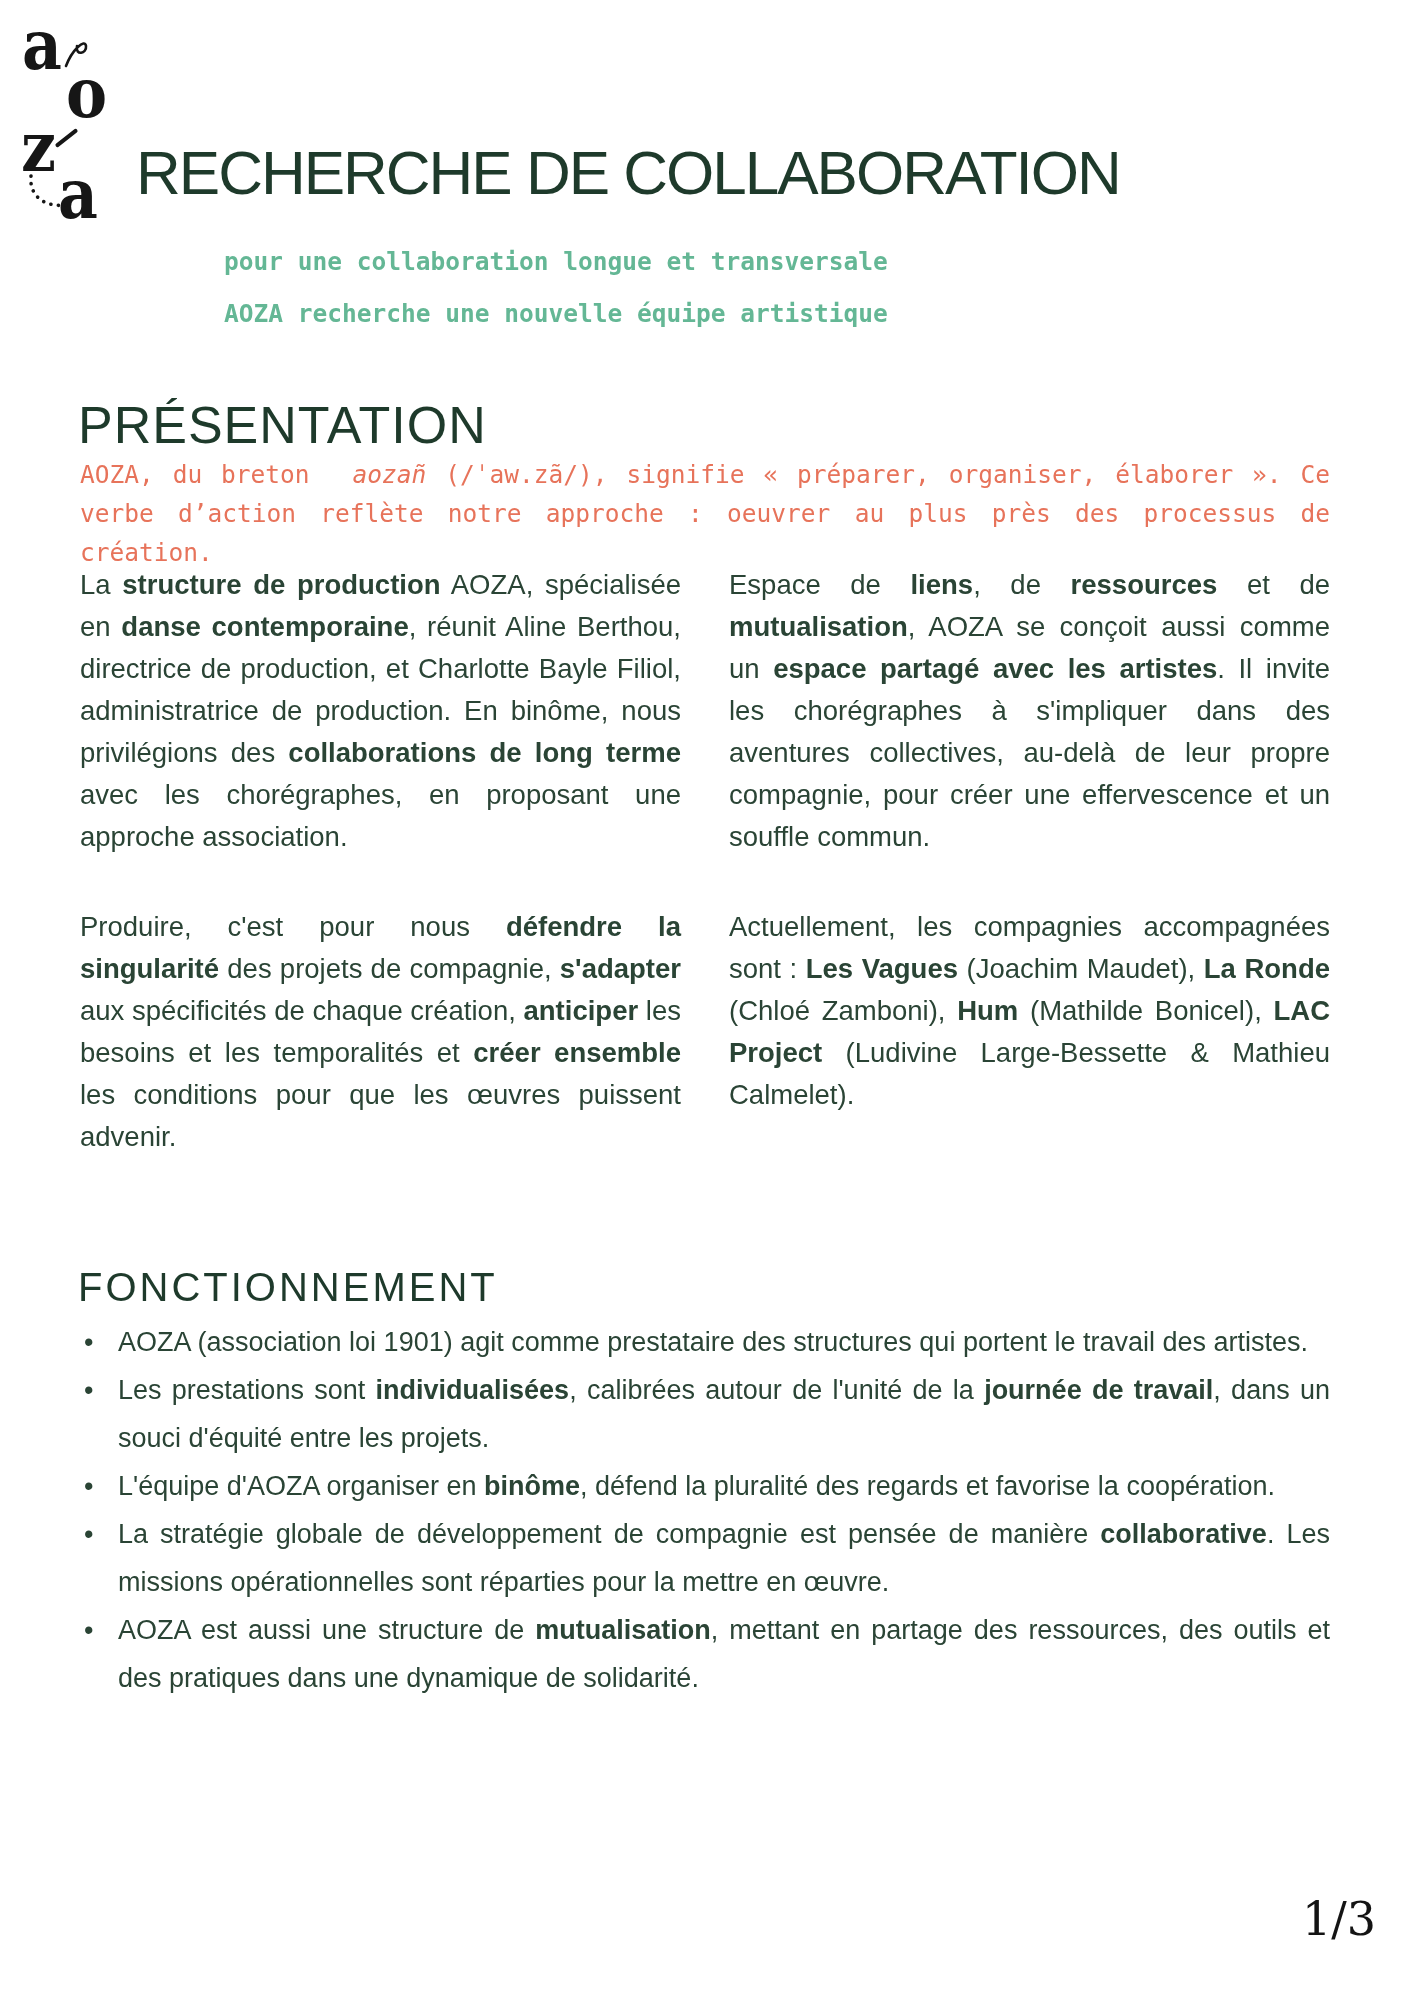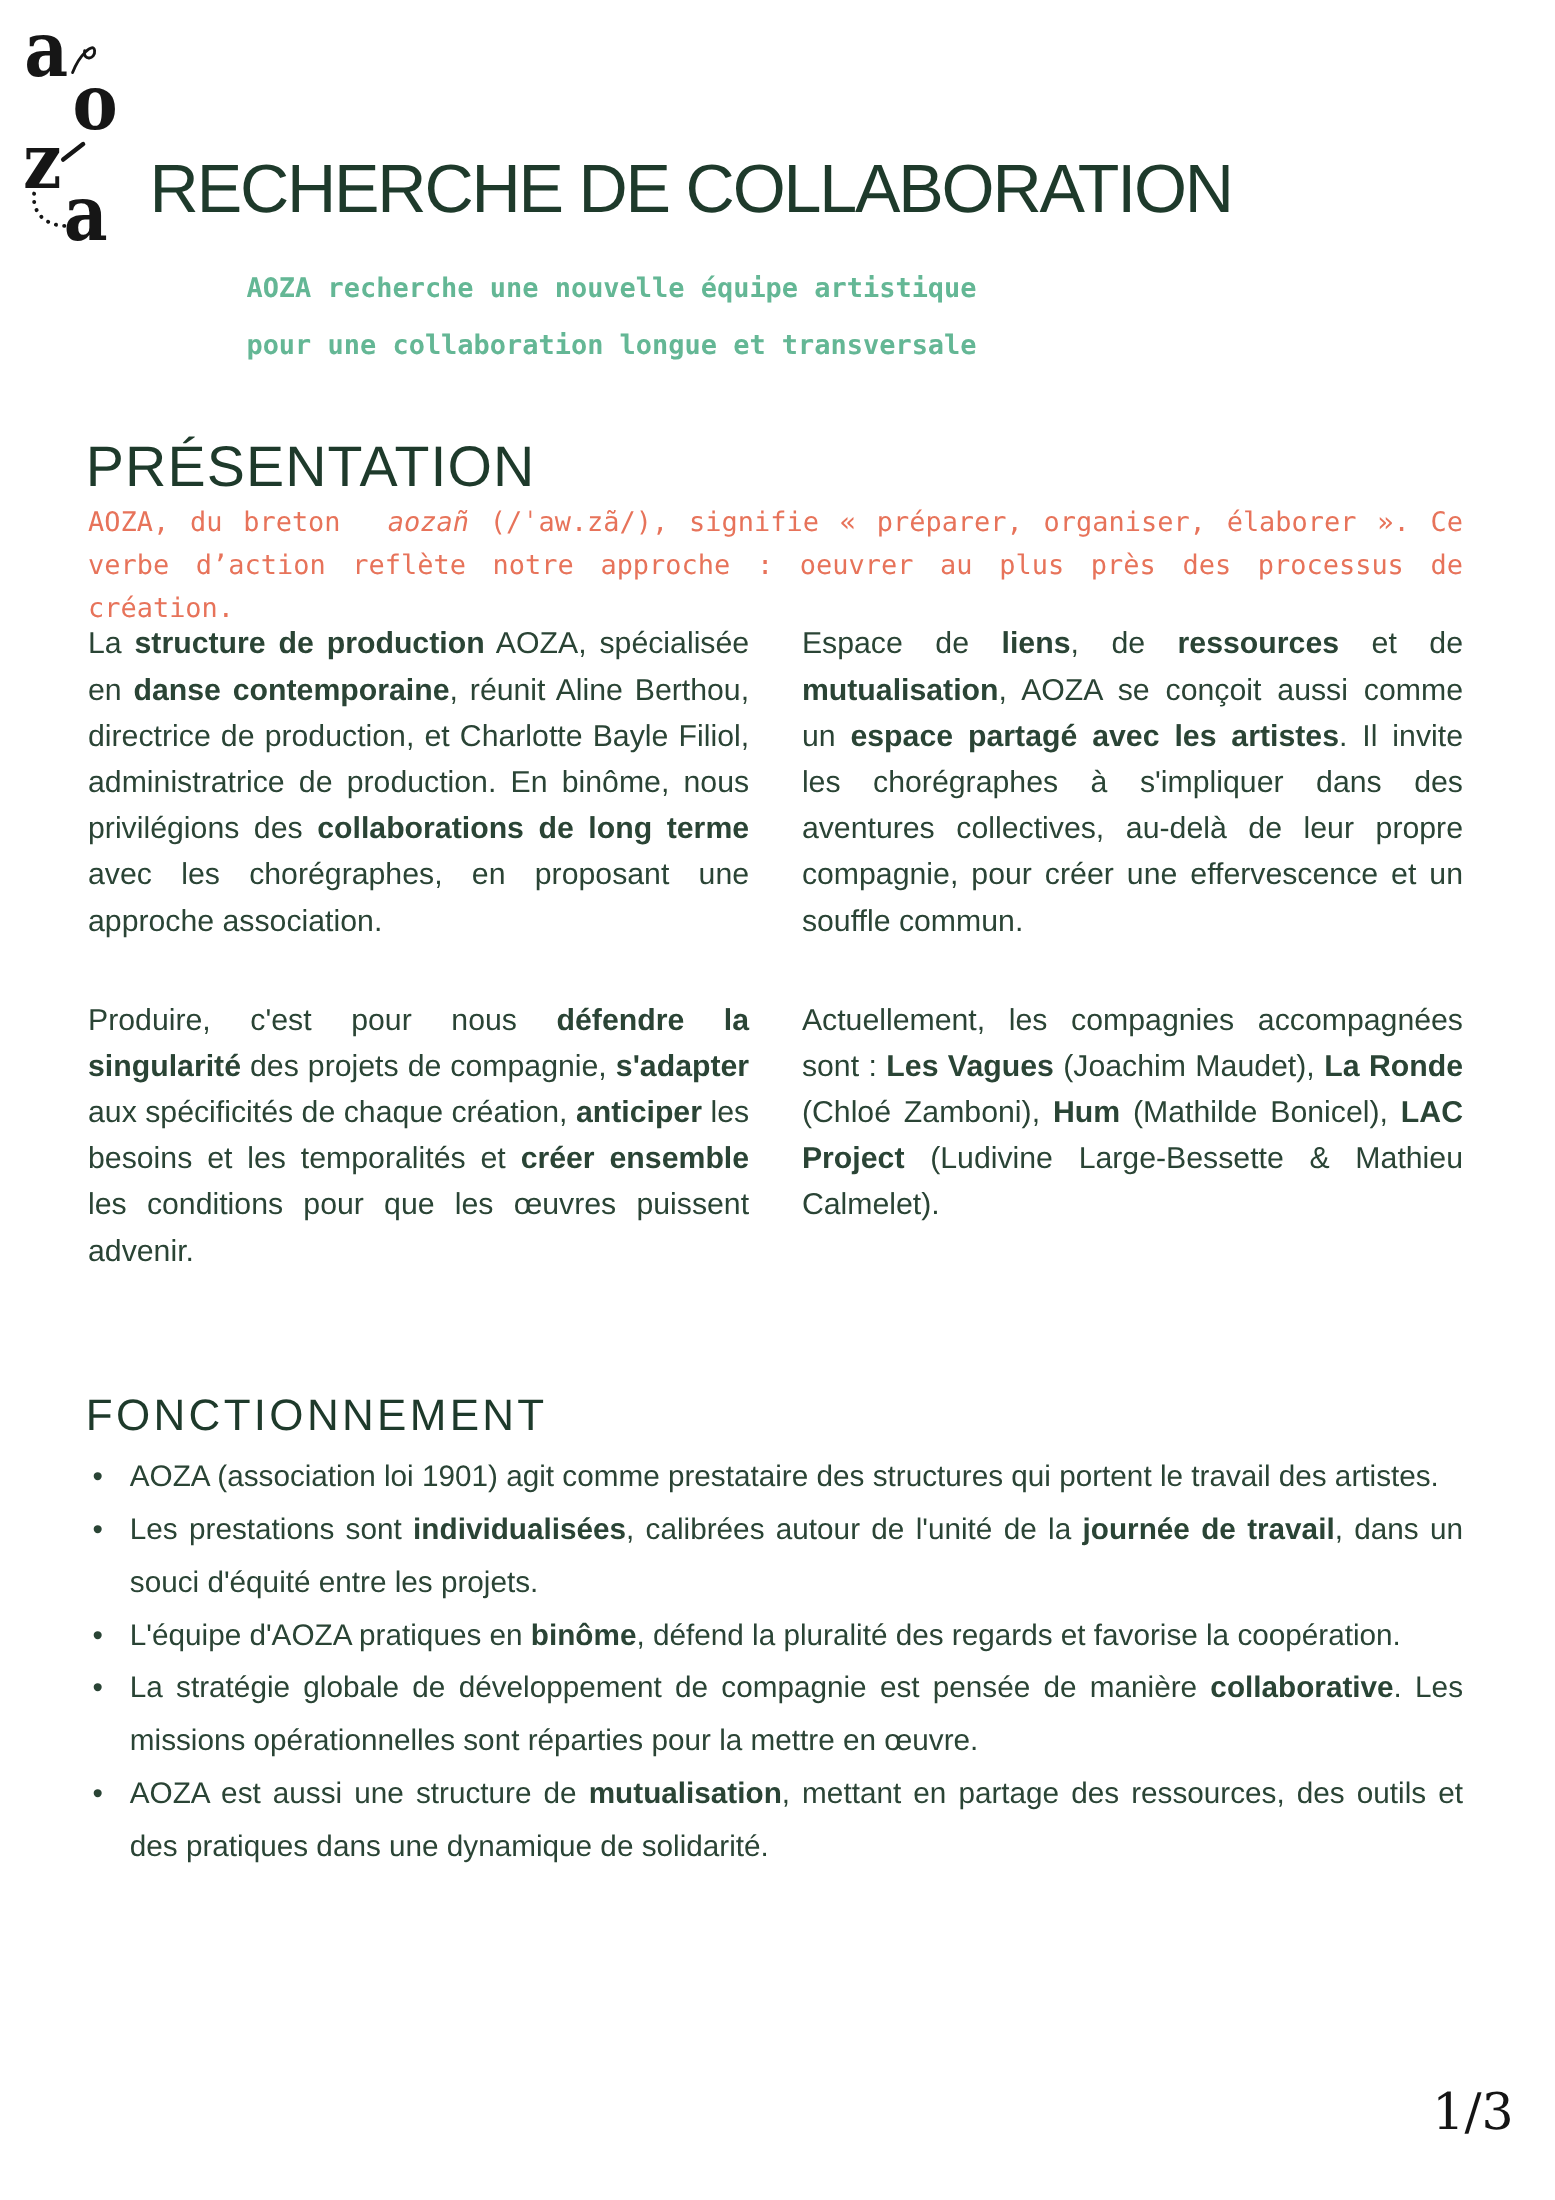--- a/index.html
+++ b/index.html
@@ -118,22 +118,22 @@
     <span class="lg lg-z">z</span>
     <span class="lg lg-a2">a</span>
     <svg class="svg-tail" width="48" height="42" viewBox="0 0 48 42">
       <path d="M5,4 C3,22 16,36 42,33" fill="none" stroke="#161616" stroke-width="3.6" stroke-linecap="round" stroke-dasharray="0.1 7.5"></path>
     </svg>
   </div>
 
   <h1 class="title">RECHERCHE DE COLLABORATION</h1>
 
   <div class="subtitle">
+    <span>pour une collaboration longue et transversale</span>
     <span>AOZA recherche une nouvelle équipe artistique</span>
-    <span>pour une collaboration longue et transversale</span>
   </div>
 
   <h2 class="h-presentation">PRÉSENTATION</h2>
 
   <p class="intro"><span>AOZA, du breton </span><i>aozañ</i><span> (/ˈaw.zã/), signifie « préparer, organiser, élaborer ». Ce verbe d’action reflète notre approche : oeuvrer au plus près des processus de création.</span></p>
 
   <div class="columns">
     <div class="col">
       <p><span>La </span><b>structure de production</b><span> AOZA, spécialisée en </span><b>danse contemporaine</b><span>, réunit Aline Berthou, directrice de production, et Charlotte Bayle Filiol, administratrice de production. En binôme, nous privilégions des </span><b>collaborations de long terme</b><span> avec les chorégraphes, en proposant une approche association.</span></p>
       <p><span>Produire, c'est pour nous </span><b>défendre la singularité</b><span> des projets de compagnie, </span><b>s'adapter</b><span> aux spécificités de chaque création, </span><b>anticiper</b><span> les besoins et les temporalités et </span><b>créer ensemble</b><span> les conditions pour que les œuvres puissent advenir.</span></p>
@@ -142,20 +142,20 @@
       <p><span>Espace de </span><b>liens</b><span>, de </span><b>ressources</b><span> et de </span><b>mutualisation</b><span>, AOZA se conçoit aussi comme un </span><b>espace partagé avec les artistes</b><span>. Il invite les chorégraphes à s'impliquer dans des aventures collectives, au-delà de leur propre compagnie, pour créer une effervescence et un souffle commun.</span></p>
       <p><span>Actuellement, les compagnies accompagnées sont : </span><b>Les Vagues</b><span> (Joachim Maudet), </span><b>La Ronde</b><span> (Chloé Zamboni), </span><b>Hum</b><span> (Mathilde Bonicel), </span><b>LAC Project</b><span> (Ludivine Large-Bessette &amp; Mathieu Calmelet).</span></p>
     </div>
   </div>
 
   <h2 class="h-fonctionnement">FONCTIONNEMENT</h2>
 
   <ul class="bullets">
     <li><span>AOZA (association loi 1901) agit comme prestataire des structures qui portent le travail des artistes.</span></li>
     <li><span>Les prestations sont </span><b>individualisées</b><span>, calibrées autour de l'unité de la </span><b>journée de travail</b><span>, dans un souci d'équité entre les projets.</span></li>
-    <li><span>L'équipe d'AOZA pratiques en </span><b>binôme</b><span>, défend la pluralité des regards et favorise la coopération.</span></li>
+    <li><span>L'équipe d'AOZA organiser en </span><b>binôme</b><span>, défend la pluralité des regards et favorise la coopération.</span></li>
     <li><span>La stratégie globale de développement de compagnie est pensée de manière </span><b>collaborative</b><span>. Les missions opérationnelles sont réparties pour la mettre en œuvre.</span></li>
     <li><span>AOZA est aussi une structure de </span><b>mutualisation</b><span>, mettant en partage des ressources, des outils et des pratiques dans une dynamique de solidarité.</span></li>
   </ul>
 
   <div class="page-num">1/3</div>
 
 </div>
 
 </body></html>

